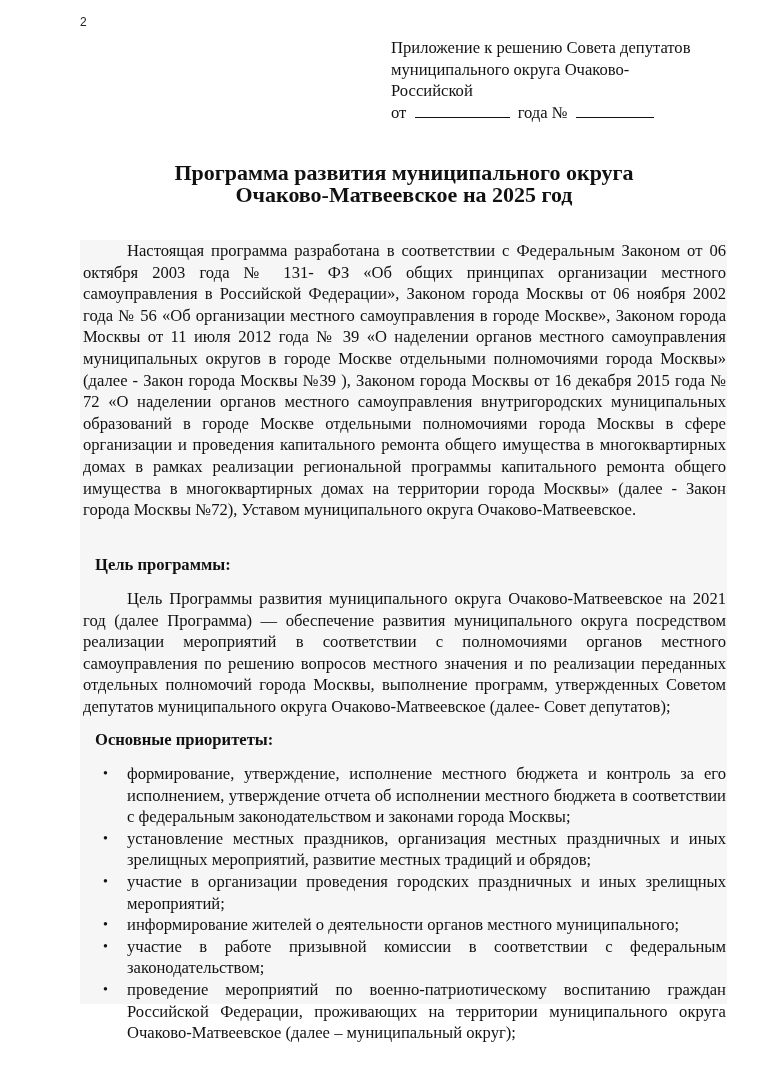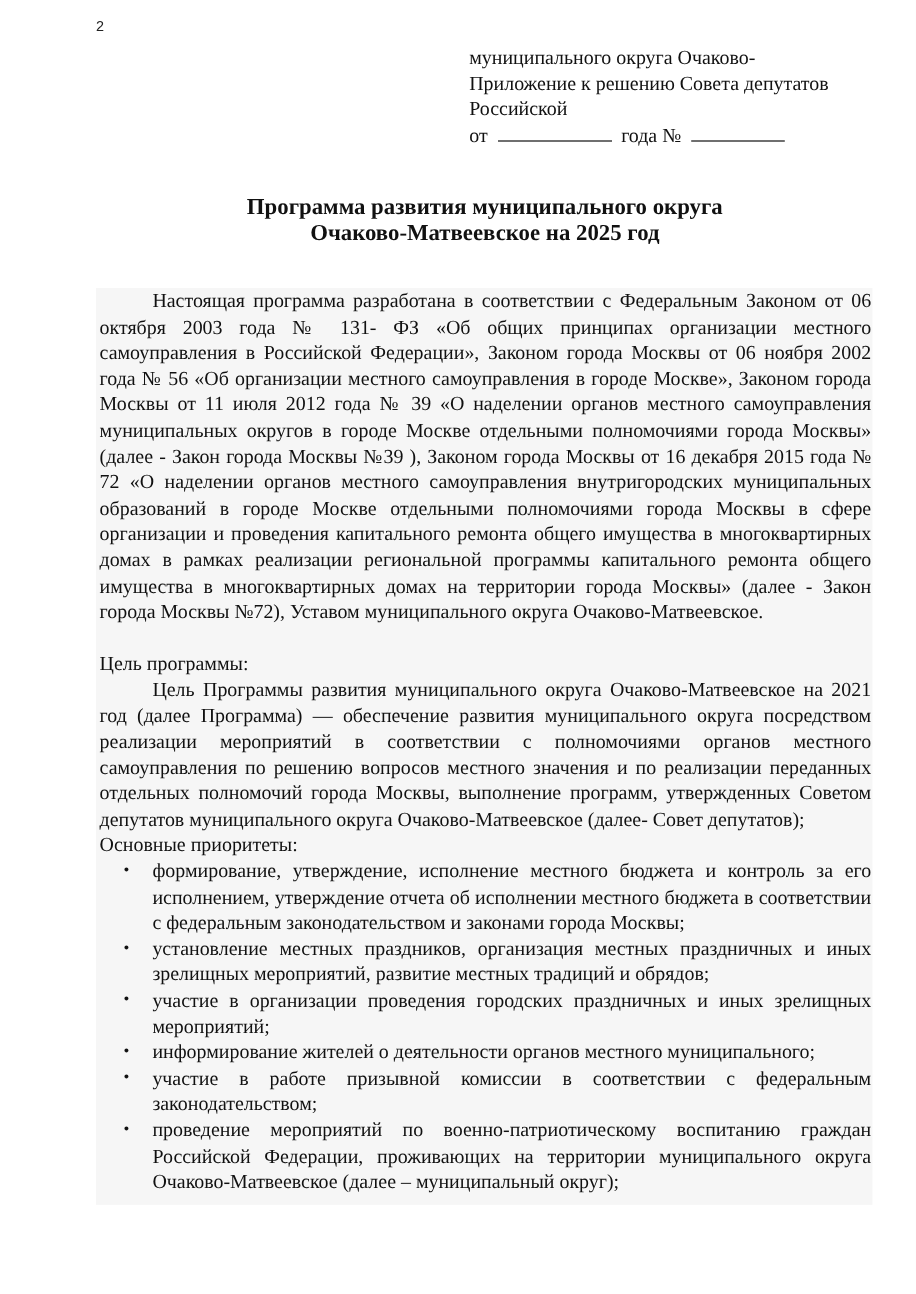--- a/index.html
+++ b/index.html
@@ -41,21 +41,21 @@
   .blank.date { width: 95px; margin: 0 4px; }
   .blank.num { width: 78px; margin-left: 4px; }
 
   .title {
     position: absolute;
     left: 80px;
     width: 648px;
     top: 162px;
     text-align: center;
     font-weight: bold;
-    font-size: 19px;
+    font-size: 22px;
     line-height: 21.5px;
   }
 
   .shaded {
     position: absolute;
     left: 80px;
     width: 647px;
     top: 240px;
     height: 764px;
     background: #f6f6f6;
@@ -68,22 +68,22 @@
     top: 240px;
     font-size: 16.6px;
     line-height: 21.6px;
   }
   .para {
     text-align: justify;
     text-indent: 44px;
     margin: 0;
   }
   .heading {
-    font-weight: normal;
-    margin: 0;
+    font-weight: bold;
+    margin: 12px;
   }
   .gap { height: 21.6px; }
 
   ul.priorities {
     list-style: none;
     margin: 0;
     padding: 0;
   }
   ul.priorities li {
     position: relative;
@@ -96,22 +96,22 @@
     top: 0;
     font-size: 14px;
   }
 </style>
 </head>
 <body>
 
 <div class="page-number">2</div>
 
 <div class="appendix">
+  <div class="line">Приложение к решению Совета депутатов</div>
   <div class="line">муниципального округа Очаково-</div>
-  <div class="line">Приложение к решению Совета депутатов</div>
   <div class="line">Российской</div>
   <div class="line">
     <span>от</span>
     <span class="blank date"></span>
     <span>года №</span>
     <span class="blank num"></span>
   </div>
 </div>
 
 <div class="title">

